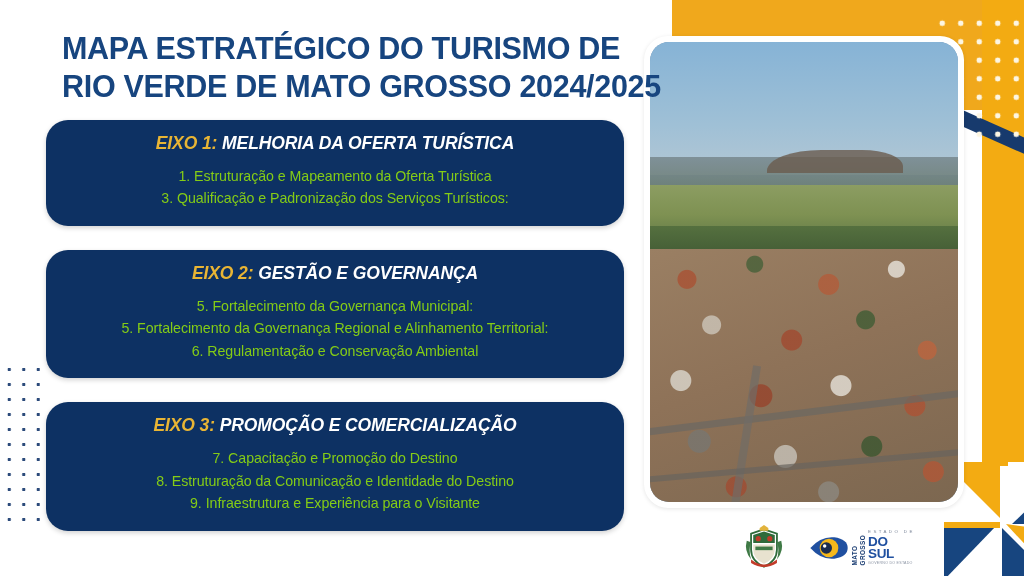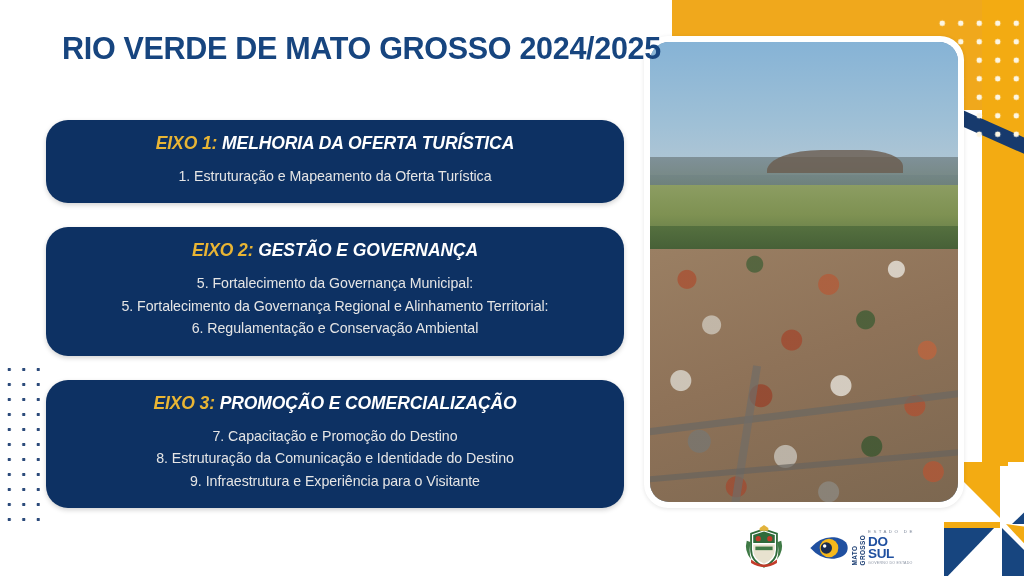--- a/index.html
+++ b/index.html
@@ -129,21 +129,21 @@
     letter-spacing: -0.1px;
     white-space: nowrap;
     font-style: italic;
   }
   .card-heading .eixo {
     color: #e9b534;
   }
 
   .card-item {
     font-size: 14.2px;
-    color: #e5e5e5;
+    color: #84cc16;
     line-height: 1.58;
     letter-spacing: -0.05px;
     white-space: nowrap;
   }
 
   
   .photo-frame {
     position: absolute;
     left: 644px;
     top: 36px;
@@ -296,31 +296,33 @@
     <polygon points="0,0 56,0 56,56" fill="#f3ab12"></polygon>
     <polygon points="64,0 120,0 120,56 64,56" fill="#ffffff"></polygon>
     <polygon points="120,12 120,62 68,62" fill="#17457f"></polygon>
     <polygon points="0,64 52,64 0,118" fill="#17457f"></polygon>
     <polygon points="58,66 112,120 58,120" fill="#17457f"></polygon>
     <polygon points="62,62 120,70 120,120 116,120" fill="#f3ab12"></polygon>
     <polygon points="0,60 56,60 56,66 0,66" fill="#f3ab12"></polygon>
   </svg>
 
   <div class="title">
+    <div>MAPA ESTRATÉGICO DO TURISMO DE</div>
     <div>RIO VERDE DE MATO GROSSO 2024/2025</div>
   </div>
 
   <div class="cards">
 
     <div class="card">
       <div class="card-heading">
         <span class="eixo">EIXO 1:</span>
         <span>MELHORIA DA OFERTA TURÍSTICA</span>
       </div>
       <div class="card-item">1. Estruturação e Mapeamento da Oferta Turística</div>
+      <div class="card-item">3. Qualificação e Padronização dos Serviços Turísticos:</div>
     </div>
 
     <div class="card">
       <div class="card-heading">
         <span class="eixo">EIXO 2:</span>
         <span>GESTÃO E GOVERNANÇA</span>
       </div>
       <div class="card-item">5. Fortalecimento da Governança Municipal:</div>
       <div class="card-item">5. Fortalecimento da Governança Regional e Alinhamento Territorial:</div>
       <div class="card-item">6. Regulamentação e Conservação Ambiental</div>

